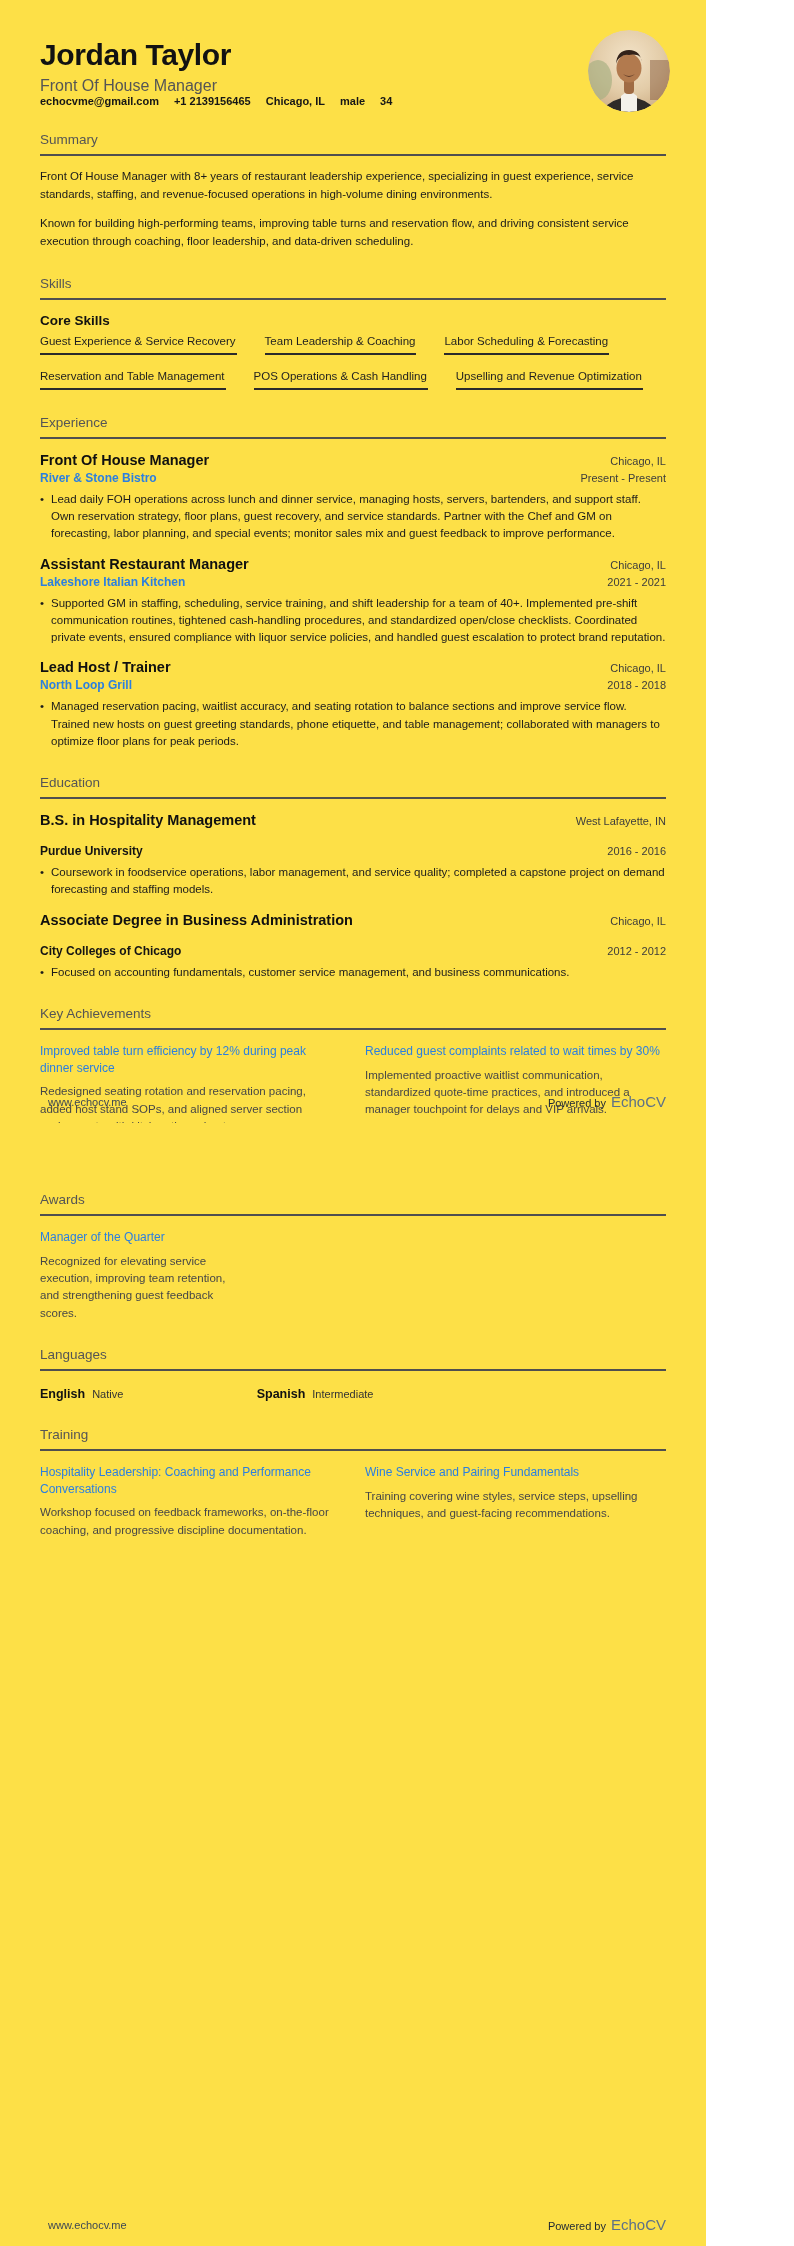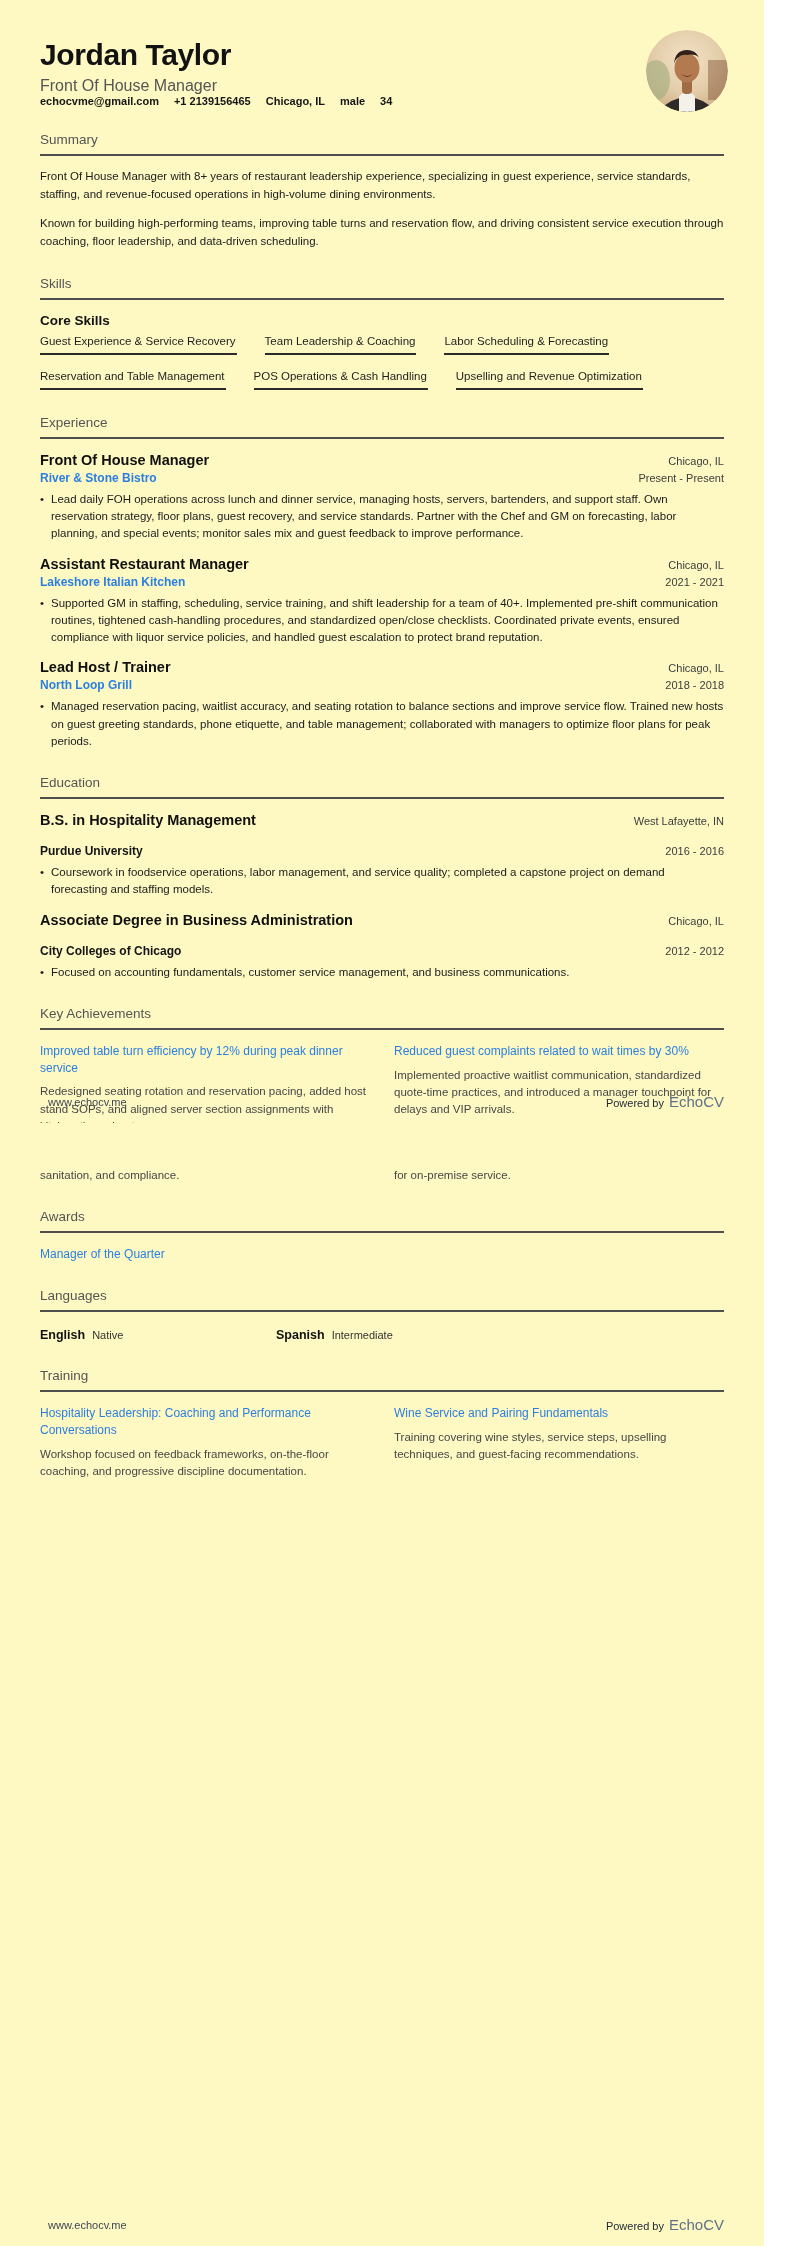--- a/index.html
+++ b/index.html
@@ -1,17 +1,17 @@
 <!DOCTYPE html>
 <html><head>
 <meta charset="utf-8">
 <style>
   html,body{margin:0;padding:0;background:#ffffff;}
   body{width:794px;font-family:"Liberation Sans",sans-serif;-webkit-font-smoothing:antialiased;}
-  .page{position:relative;width:764px;height:1123px;background:#fef9c3;box-sizing:border-box;padding:38px 40px 0;overflow:hidden;}
+  .page{position:relative;width:706px;height:1123px;background:#fde047;box-sizing:border-box;padding:38px 40px 0;overflow:hidden;}
 
   
   .name{font-size:30px;font-weight:800;color:#121212;margin:0;letter-spacing:-0.4px;line-height:1.1;}
   .role{font-size:16px;color:#555;margin-top:6px;}
   .contact{margin-top:0;display:flex;gap:15px;font-size:11px;font-weight:700;color:#161616;}
   .avatar{position:absolute;top:30px;right:36px;width:82px;height:82px;border-radius:50%;overflow:hidden;}
   .avatar svg{display:block;}
 
   
   section{margin-top:25px;}
@@ -222,33 +222,29 @@
     <a class="footer-site" href="#">www.echocv.me</a>
     <div class="footer-powered">
       <span class="powered-label">Powered by</span>
       <a class="footer-brand" href="#">EchoCV</a>
     </div>
   </div>
 </div>
 
 <div class="page" style="padding-top:44px;">
 
-  <div class="grid2" style="margin-top:0;">
-
-  <div class="cont-line">sanitation, and compliance.</div>
-      <div class="cont-line">for on-premise service.</div>
-    </div>
 
   <section>
     <h2 class="sec-title">Awards</h2>
     <hr class="sec-rule">
     <div class="grid3">
 
         <div class="ach">
           <div class="ach-title">Manager of the Quarter</div>
+          <div class="ach-desc">Recognized for elevating service execution, improving team retention, and strengthening guest feedback scores.</div>
         </div>
       </div>
   </section>
 
   <section>
     <h2 class="sec-title">Languages</h2>
     <hr class="sec-rule">
     <div class="grid3">
 
         <div class="lang">

